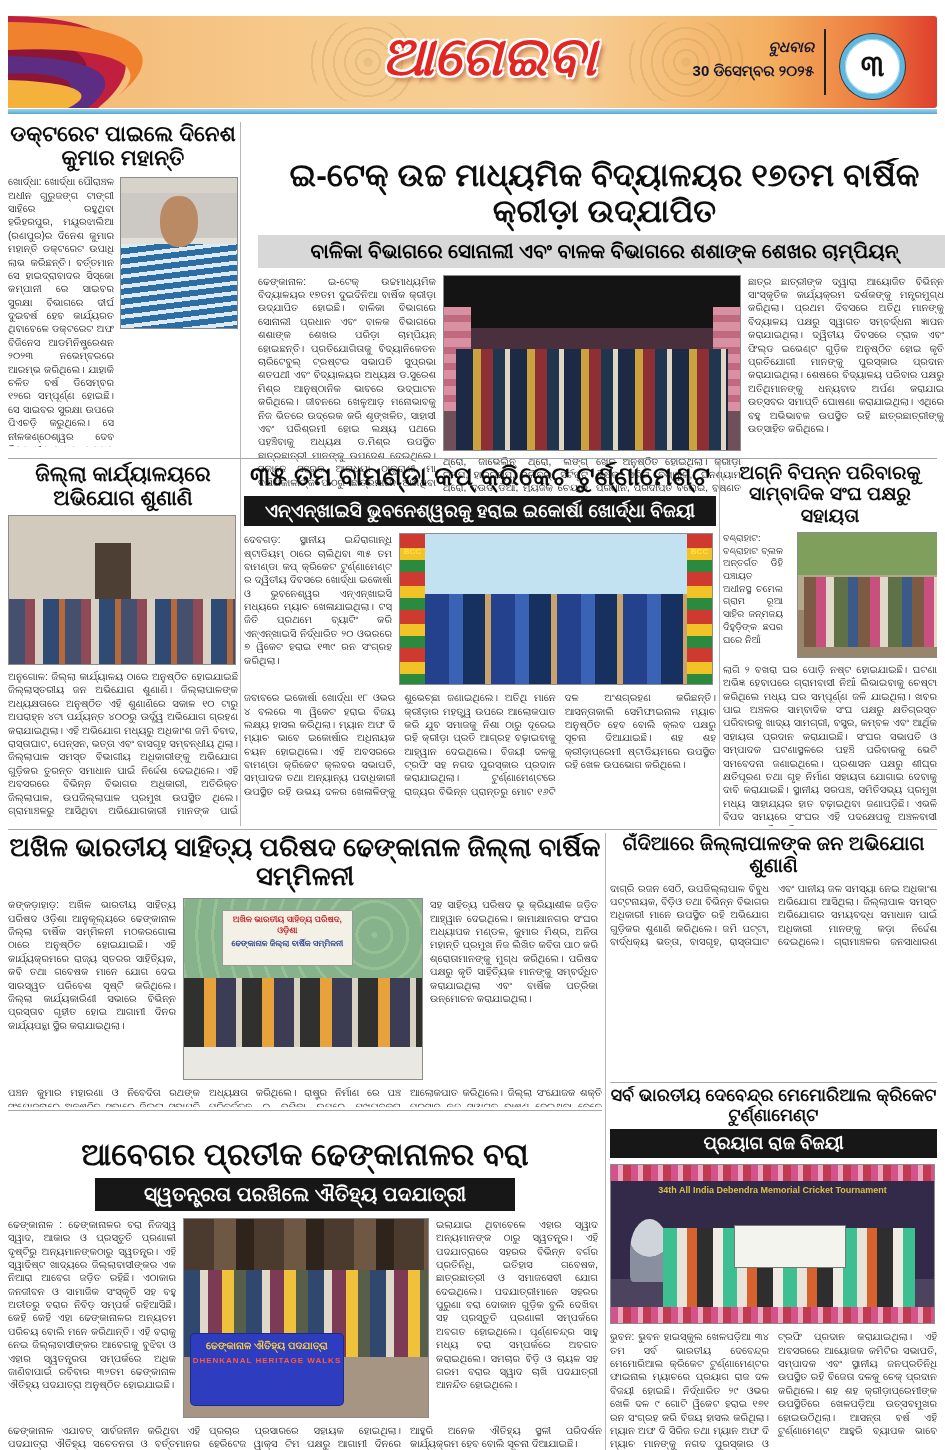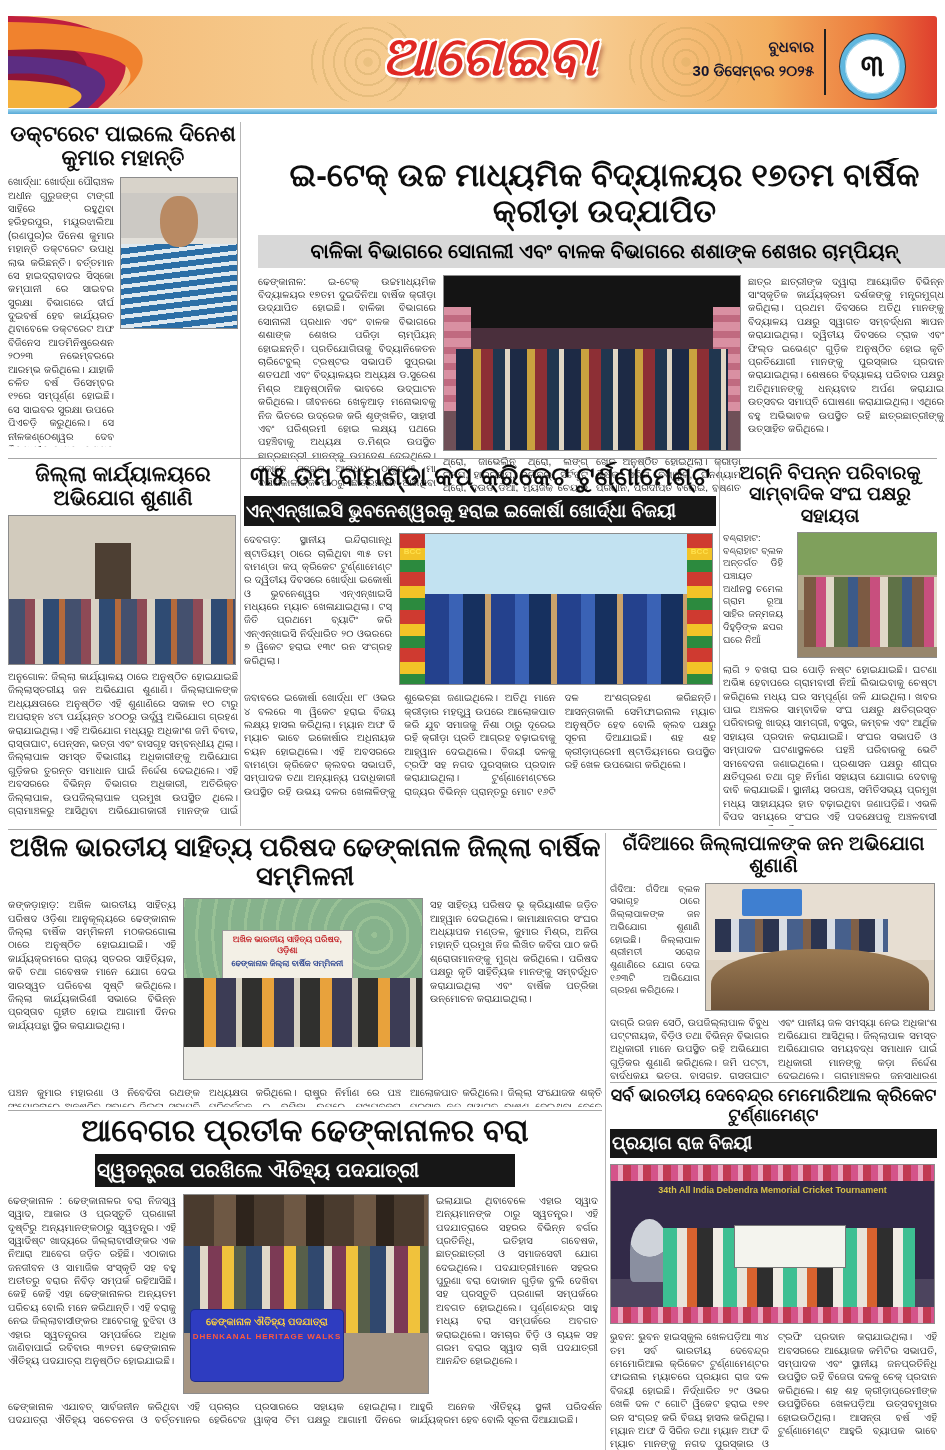--- a/index.html
+++ b/index.html
@@ -1,41 +1,41 @@
 <!DOCTYPE html>
 <html><head>
 <meta charset="utf-8">
 <style>
   html,body{margin:0;padding:0;background:#ffffff;}
   body{width:945px;height:1450px;position:relative;font-family:"Liberation Sans",sans-serif;overflow:hidden;}
   .sec{position:absolute;overflow:hidden;}
   .hl{font-weight:bold;color:#0e0e0e;text-align:center;line-height:1.12;font-family:"Liberation Sans",sans-serif;}
   .subgray{background:#d8d8d8;color:#000;font-weight:bold;text-align:center;}
-  .subblack{background:#171717;color:#fff;font-weight:bold;}
+  .subblack{background:#171717;color:#fff;font-weight:bold;text-align:center;}
   .body{font-size:10px;line-height:1.34;text-align:justify;color:#1d1d1d;overflow:hidden;}
   .vrule{position:absolute;width:1px;background:#b7b7b7;}
   .hrule{position:absolute;height:1px;background:#a7a7a7;}
   .photo{border:1px solid #8c8c8c;box-sizing:border-box;position:relative;overflow:hidden;flex:none;}
   .row{display:flex;gap:7px;}
   .col{flex:none;}
 
   
   .masthead{position:absolute;left:8px;top:16px;width:929px;height:92px;
     background:linear-gradient(90deg,#f3b671 0%,#f6c98b 30%,#f7cf96 60%,#f3af60 82%,#ec7a3c 93%,#df3f2e 100%);
     border-radius:3px;}
   .mast-waves{position:absolute;left:0;top:0;height:92px;width:300px;}
   .mast-mandala{position:absolute;top:4px;width:120px;height:84px;opacity:.25;
     background:radial-gradient(circle at 50% 50%, #caa65a 0 6%, transparent 7%),
                repeating-radial-gradient(circle at 50% 50%, #b9974e 0 2px, transparent 2px 11px);
     border-radius:50%;}
   .mast-title{position:absolute;left:0;right:0;top:8px;text-align:center;
     font-family:"DejaVu Serif",serif;font-style:italic;font-weight:bold;font-size:54px;color:#e02723;
     text-shadow:2px 2px 0 #fff,-2px -2px 0 #fff,2px -2px 0 #fff,-2px 2px 0 #fff,4px 5px 4px rgba(130,30,20,.45);padding-left:33px;}
   .mast-date{position:absolute;left:640px;top:22px;width:166px;text-align:right;color:#14142e;font-weight:bold;}
-  .mast-date .wd{font-size:15px;}
+  .mast-date .wd{font-size:15px;font-style:italic;}
   .mast-date .dt{font-size:15px;margin-top:6px;}
   .mast-div{position:absolute;left:816px;top:13px;width:2px;height:66px;background:#202020;}
   .page-circle{position:absolute;left:832px;top:18px;width:55px;height:55px;border-radius:50%;
     background:#fff;border:5px solid #5fb6de;box-shadow:0 0 0 1px #333, inset 0 0 0 1px #9bd2ea;
     display:flex;align-items:center;justify-content:center;font-size:30px;font-weight:bold;color:#101010;}
   .blue-bar{position:absolute;left:8px;top:109px;width:929px;height:5px;
     background:linear-gradient(#9ed6ee,#57a9d7);}
 
   
   #photoA{background:linear-gradient(#d8d3ca 0 10%,#ccc9c4 10% 40%,#e3e0da 40% 44%,transparent 44%),
@@ -57,21 +57,21 @@
     background:repeating-linear-gradient(90deg,#24418d 0 24px,#3a62b5 24px 38px,#16305f 38px 60px,#caa26b 60px 66px);}
   #photoD{background:linear-gradient(#d2cbbd 0 58%,#beb5a5 58% 100%);}
   #photoD .door{position:absolute;left:38%;top:18%;width:16%;height:42%;background:#4d3f33;}
   #photoD .crowd{position:absolute;left:0;right:0;bottom:0;height:44%;
     background:repeating-linear-gradient(90deg,#44506e 0 16px,#8e4a56 16px 26px,#d9d2c4 26px 34px,#2f4b73 34px 50px,#b46a3c 50px 56px);}
   #photoE{background:linear-gradient(#7fa05c 0 34%,#b2a88b 34% 62%,#97866c 62% 100%);}
   #photoE .crowd{position:absolute;left:4%;right:4%;bottom:8%;height:56%;
     background:repeating-linear-gradient(90deg,#7c5a43 0 12px,#c84f7e 12px 22px,#e0d8c8 22px 30px,#5f7247 30px 44px,#3c5a88 44px 54px);}
   #photoF{background:linear-gradient(#86b28c 0 100%);}
   #photoF .leaf{position:absolute;inset:0;background:repeating-radial-gradient(circle at 80% 20%, #aacf9f 0 3px, transparent 3px 16px);opacity:.5;}
-  #photoF .ban{position:absolute;left:16%;width:54%;top:6%;height:30%;background:#f3f0e6;border:1px solid #999;text-align:center;margin-top:20px;}
+  #photoF .ban{position:absolute;left:16%;width:54%;top:6%;height:30%;background:#f3f0e6;border:1px solid #999;text-align:center;}
   #photoF .ban .l1{color:#c3262b;font-weight:bold;font-size:8.5px;padding-top:3px;}
   #photoF .ban .l2{color:#28418e;font-weight:bold;font-size:8px;margin-top:3px;}
   #photoF .crowd{position:absolute;left:0;right:0;bottom:18%;height:38%;
     background:repeating-linear-gradient(90deg,#30302e 0 20px,#e8a23c 20px 32px,#3c3c55 32px 52px,#d8d2c2 52px 58px);}
   #photoF .table{position:absolute;left:0;right:0;bottom:0;height:18%;background:#e9e8e2;}
   #photoG{background:linear-gradient(#e7ded2 0 60%,#ddd2c2 60% 100%);}
   #photoG .ban{position:absolute;left:16%;top:4%;width:26%;height:22%;background:#3f7fd0;border-radius:2px;}
   #photoG .desk{position:absolute;left:2%;right:2%;bottom:0;height:48%;background:linear-gradient(#9b7a52,#6e5339);border-radius:46% 46% 0 0/58% 58% 0 0;}
   #photoG .crowd{position:absolute;left:4%;right:20%;top:28%;height:26%;
     background:repeating-linear-gradient(90deg,#2b3450 0 16px,#d8dde4 16px 24px,#47608c 24px 40px,#806048 40px 48px);}
@@ -202,36 +202,28 @@
     </div>
     <div class="col body" style="width:168px;height:182px;">ସହ ସାହିତ୍ୟ ପରିଷଦ ଭୂ କ୍ରିୟାଶୀଳ ଜଡ଼ିତ ଆହ୍ୱାନ ଦେଇଥିଲେ। କାମାକ୍ଷାନଗର ସଂଘର ଅଧ୍ୟାପକ ମଣ୍ଡଳ, କୁମାର ମିଶ୍ର, ଅନିତା ମହାନ୍ତି ପ୍ରମୁଖ ନିଜ ଲିଖିତ କବିତା ପାଠ କରି ଶ୍ରୋତାମାନଙ୍କୁ ମୁଗ୍ଧ କରିଥିଲେ। ପରିଷଦ ପକ୍ଷରୁ କୃତି ସାହିତ୍ୟିକ ମାନଙ୍କୁ ସମ୍ବର୍ଦ୍ଧିତ କରାଯାଇଥିଲା ଏବଂ ବାର୍ଷିକ ପତ୍ରିକା ଉନ୍ମୋଚନ କରାଯାଇଥିଲା।</div>
   </div>
   <div class="body" style="margin-top:6px;height:40px;column-count:3;column-gap:9px;">ପଞ୍ଚନ କୁମାର ମହାରଣା ଓ ନିବେଦିତା ରଥଙ୍କ ସଂଯୋଜନାରେ ଅନୁଷ୍ଠିତ ସଭାରେ ଜିଲ୍ଲା ସଭାପତି ଅଧ୍ୟକ୍ଷତା କରିଥିଲେ। ରାଷ୍ଟ୍ର ନିର୍ମାଣ ରେ ପଞ୍ଚ ପରିବର୍ତ୍ତନ ର ଭୂମିକା ଉପରେ ମୁଖ୍ୟବକ୍ତା ଆଲୋକପାତ କରିଥିଲେ। ଜିଲ୍ଲା ସଂଯୋଜକ ଶକ୍ତି ପ୍ରସାଦ ନନ୍ଦ ସ୍ୱାଗତ ଭାଷଣ ଦେଇଥିବା ବେଳେ ସମ୍ପାଦକ କାର୍ଯ୍ୟ ବିବରଣୀ ପାଠ କରିଥିଲେ। ବିଭିନ୍ନ ଗ୍ରନ୍ଥର ଲୋକାର୍ପଣ ସହ କବିତା ପାଠ ଆସର ଅନୁଷ୍ଠିତ ହୋଇଥିଲା। ଶେଷରେ ଧନ୍ୟବାଦ ଅର୍ପଣ କରାଯାଇଥିଲା।</div>
 </div>
 
 <div class="vrule" style="left:605px;top:833px;height:617px;"></div>
 
 <div class="sec" style="left:610px;top:833px;width:327px;height:246px;">
   <div class="hl" style="font-size:19.5px;">ଗଁଦିଆରେ ଜିଲ୍ଲାପାଳଙ୍କ ଜନ ଅଭିଯୋଗ ଶୁଣାଣି</div>
-  <div class="row" style="margin-top:6px;gap:5px;">
-    <div class="col body" style="width:90px;height:128px;font-size:9.5px;">ଗଁଦିଆ: ଗଁଦିଆ ବ୍ଲକ ସଭାଗୃହ ଠାରେ ଜିଲ୍ଲାପାଳଙ୍କ ଜନ ଅଭିଯୋଗ ଶୁଣାଣି ହୋଇଛି। ଜିଲ୍ଲାପାଳ ଶ୍ରୀମତୀ ସରୋଜ ଶୁଣାଣିରେ ଯୋଗ ଦେଇ ୧୬୩ଟି ଅଭିଯୋଗ ଗ୍ରହଣ କରିଥିଲେ।</div>
-    <div id="photoG" class="photo" style="width:230px;height:128px;">
-      <div class="ban"></div>
-      <div class="crowd"></div>
-      <div class="desk"></div>
-    </div>
-  </div>
   <div class="body" style="margin-top:5px;height:76px;column-count:2;column-gap:9px;">ଦାଗ୍ରି ରଜନ ସେଠି, ଉପଜିଲ୍ଲାପାଳ ବିବୁଧ ପଟ୍ଟନାୟକ, ବିଡ଼ିଓ ତଥା ବିଭିନ୍ନ ବିଭାଗର ଅଧିକାରୀ ମାନେ ଉପସ୍ଥିତ ରହି ଅଭିଯୋଗ ଗୁଡ଼ିକର ଶୁଣାଣି କରିଥିଲେ। ଜମି ପଟ୍ଟା, ବାର୍ଦ୍ଧକ୍ୟ ଭତ୍ତା, ବାସଗୃହ, ରାସ୍ତାଘାଟ ଏବଂ ପାନୀୟ ଜଳ ସମସ୍ୟା ନେଇ ଅଧିକାଂଶ ଅଭିଯୋଗ ଆସିଥିଲା। ଜିଲ୍ଲାପାଳ ସମସ୍ତ ଅଭିଯୋଗର ସମୟବଦ୍ଧ ସମାଧାନ ପାଇଁ ଅଧିକାରୀ ମାନଙ୍କୁ କଡ଼ା ନିର୍ଦ୍ଦେଶ ଦେଇଥିଲେ। ଗ୍ରାମାଞ୍ଚଳର ଜନସାଧାରଣ ଏହି ଶୁଣାଣିରେ ବହୁ ସଂଖ୍ୟାରେ ଯୋଗ ଦେଇଥିଲେ। ପରେ ଜିଲ୍ଲାପାଳ ବିଭିନ୍ନ ଉନ୍ନୟନ ମୂଳକ ପ୍ରକଳ୍ପର ଅଗ୍ରଗତି ସମୀକ୍ଷା କରିଥିଲେ ଏବଂ ଗୁଣାତ୍ମକ କାର୍ଯ୍ୟ ପାଇଁ ପରାମର୍ଶ ଦେଇଥିଲେ।</div>
 </div>
 
 <div class="hrule" style="left:8px;top:1110px;width:594px;"></div>
 <div class="hrule" style="left:610px;top:1082px;width:327px;"></div>
 
 <div class="sec" style="left:8px;top:1114px;width:594px;height:336px;">
-  <div class="hl" style="font-size:31px;">ଆବେଗର ପ୍ରତୀକ ଢେଙ୍କାନାଳର ବରା</div>
+  <div class="hl" style="font-size:31px;margin-top:24px;">ଆବେଗର ପ୍ରତୀକ ଢେଙ୍କାନାଳର ବରା</div>
   <div class="subblack" style="font-size:20px;padding:5px 2px;margin-top:5px;width:70%;margin-left:auto;margin-right:auto;">ସ୍ୱତନ୍ତ୍ରତା ପରଖିଲେ ଐତିହ୍ୟ ପଦଯାତ୍ରୀ</div>
   <div class="row" style="margin-top:7px;">
     <div class="col body" style="width:168px;height:200px;">ଢେଙ୍କାନାଳ : ଢେଙ୍କାନାଳର ବରା ନିଜସ୍ୱ ସ୍ୱାଦ, ଆକାର ଓ ପ୍ରସ୍ତୁତି ପ୍ରଣାଳୀ ଦୃଷ୍ଟିରୁ ଅନ୍ୟମାନଙ୍କଠାରୁ ସ୍ୱତନ୍ତ୍ର। ଏହି ସ୍ୱାଦିଷ୍ଟ ଖାଦ୍ୟରେ ଜିଲ୍ଲାବାସୀଙ୍କର ଏକ ନିଆରା ଆବେଗ ଜଡ଼ିତ ରହିଛି। ଏଠାକାର ଜନଜୀବନ ଓ ସାମାଜିକ ସଂସ୍କୃତି ସହ ବହୁ ଅତୀତରୁ ବରାର ନିବିଡ଼ ସମ୍ପର୍କ ରହିଆସିଛି। କେହି କେହି ଏହା ଢେଙ୍କାନାଳର ଅନ୍ୟତମ ପରିଚୟ ବୋଲି ମନେ କରିଥାନ୍ତି। ଏହି ବରାକୁ ନେଇ ଜିଲ୍ଲାବାସୀଙ୍କର ଆବେଗକୁ ବୁଝିବା ଓ ଏହାର ସ୍ୱତନ୍ତ୍ରତା ସମ୍ପର୍କରେ ଅଧିକ ଜାଣିବାପାଇଁ ରବିବାର ୩୨ତମ ଢେଙ୍କାନାଳ ଐତିହ୍ୟ ପଦଯାତ୍ରା ଅନୁଷ୍ଠିତ ହୋଇଯାଇଛି।</div>
     <div id="photoH" class="photo" style="width:246px;height:200px;">
       <div class="stores"></div>
       <div class="crowd"></div>
       <div class="ban">
         <div class="l1">ଢେଙ୍କାନାଳ ଐତିହ୍ୟ ପଦଯାତ୍ରା</div>
         <div class="l2">DHENKANAL HERITAGE WALKS</div>
       </div>

